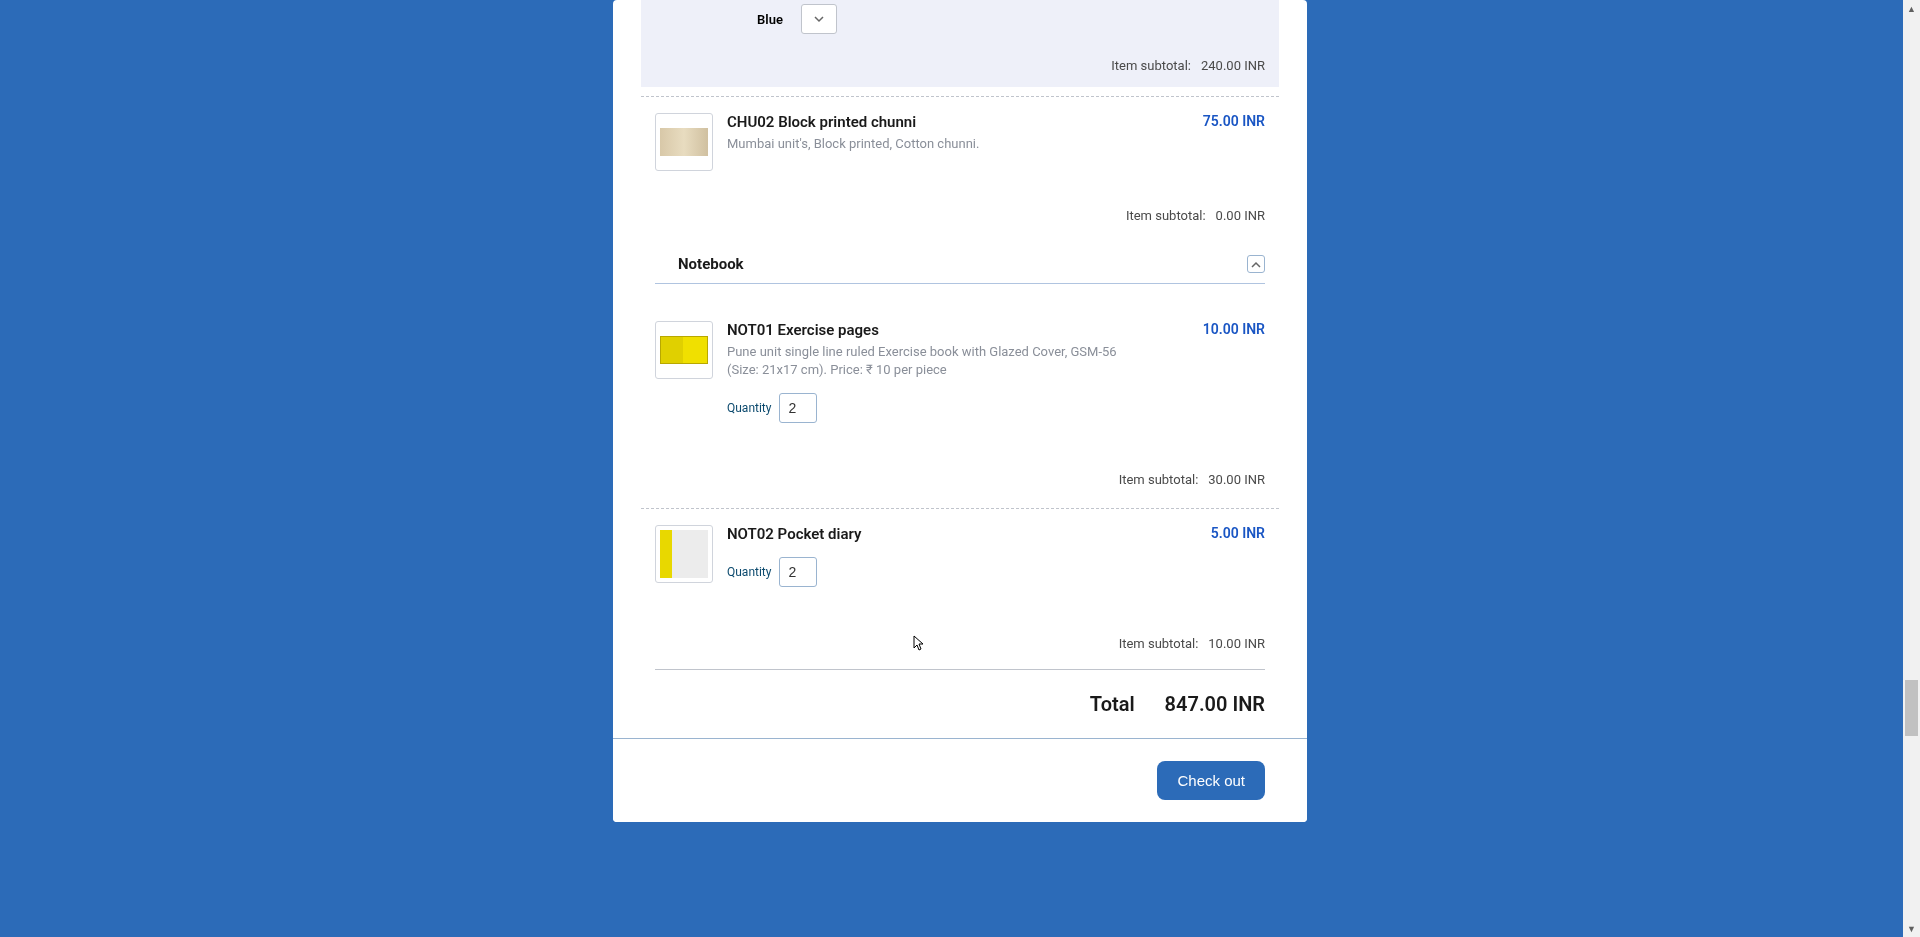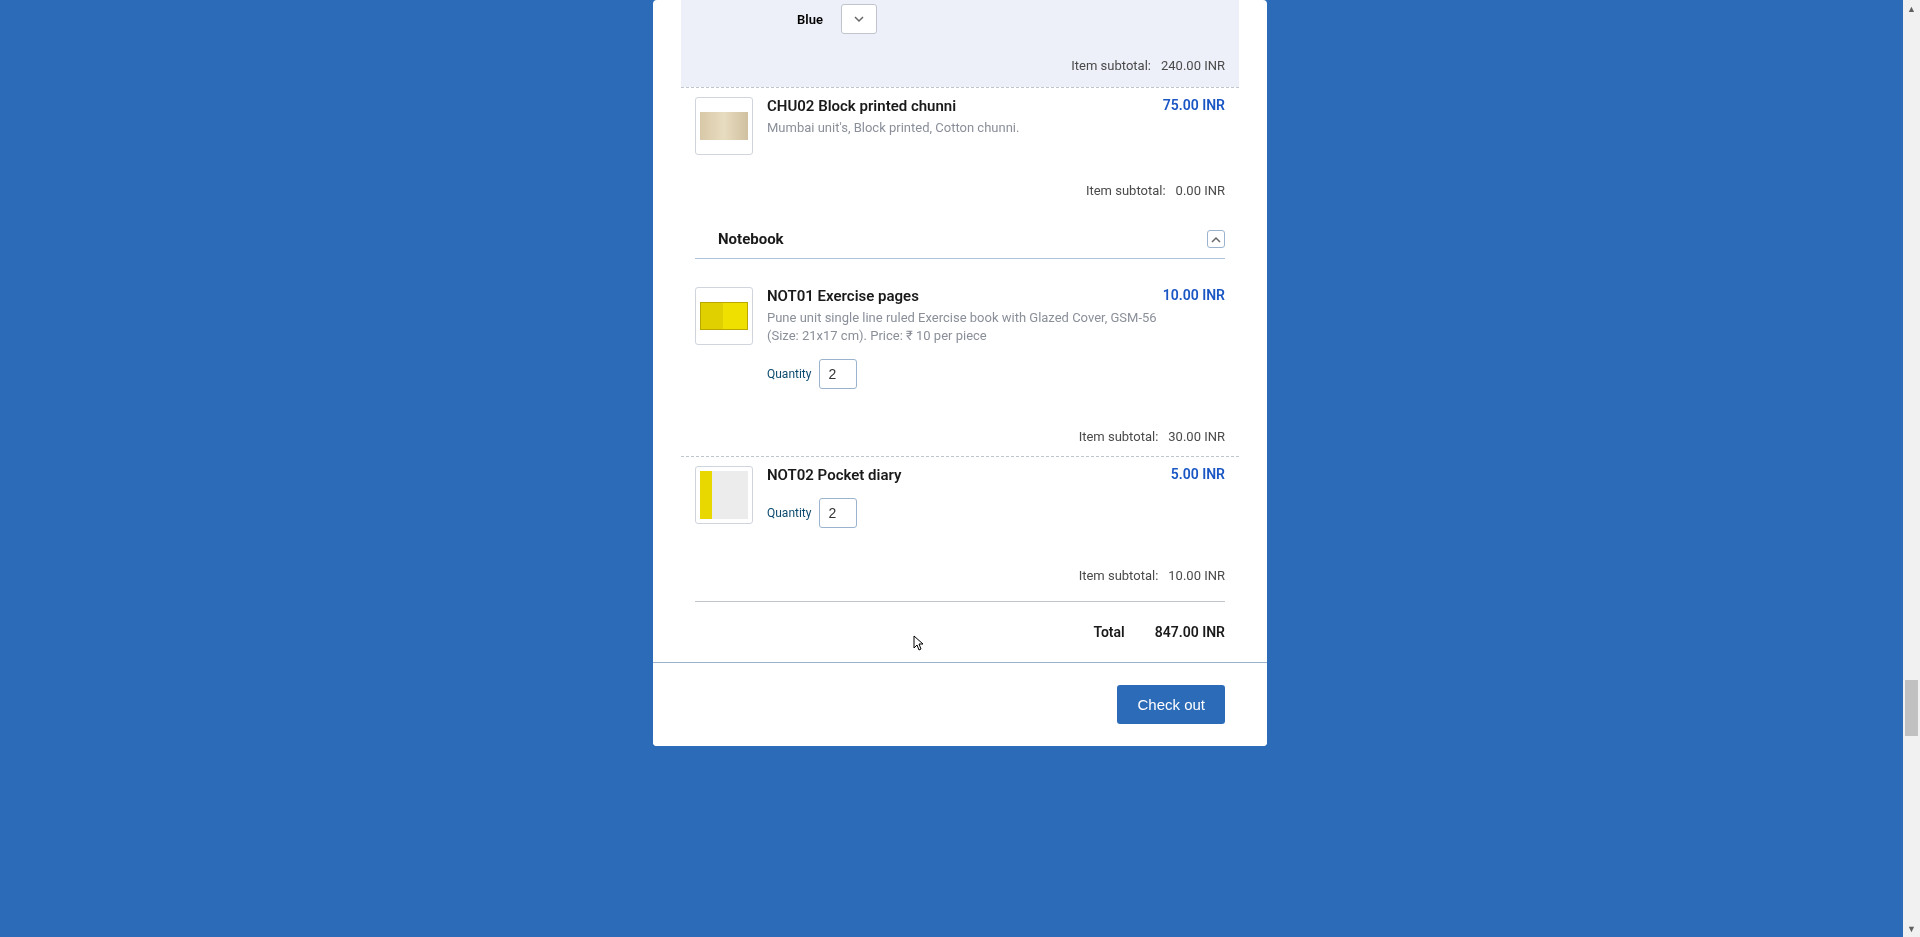--- a/index.html
+++ b/index.html
@@ -3,21 +3,21 @@
   <meta charset="utf-8">
   <style>
     * { box-sizing: border-box; margin: 0; padding: 0; }
     body {
       font-family: -apple-system, BlinkMacSystemFont, "Segoe UI", Roboto, "Helvetica Neue", Arial, sans-serif;
       background: #2c6bb8;
       min-height: 937px;
       position: relative;
     }
     .page-container {
-      width: 614px;
+      width: 694px;
       margin: 0 auto;
       background: #fff;
       border-radius: 4px;
       overflow: hidden;
     }
     .content-area {
       padding: 0;
     }
     .first-item-section {
       background: #eef0f9;
@@ -51,22 +51,22 @@
     .color-select svg { width: 12px; height: 12px; }
     .subtotal-row {
       display: flex;
       justify-content: flex-end;
       gap: 10px;
       font-size: 13px;
       color: #4a4a4a;
       padding-top: 20px;
     }
     .item-block {
-      padding: 9px 14px 14px 14px;
-      margin: 0 28px;
+      padding: 16px 14px 14px 14px;
+      margin: 9px 28px;
     }
     .item-block.dashed-top {
       border-top: 1px dashed #c0c4cc;
     }
     .item-row {
       display: flex;
       gap: 14px;
       align-items: flex-start;
     }
     .item-thumb {
@@ -178,39 +178,39 @@
     }
     .collapse-btn svg { width: 10px; height: 10px; }
     .total-divider {
       border-top: 1px solid #c0c4cc;
       margin: 6px 42px 0 42px;
     }
     .total-row {
       display: flex;
       justify-content: flex-end;
       gap: 30px;
-      font-size: 14px;
+      font-size: 20px;
       font-weight: 600;
       color: #1a1a1a;
       padding: 22px 42px 22px 0;
     }
     .footer-bar {
       border-top: 1px solid #9ab4d0;
       padding: 22px 42px 22px 0;
       display: flex;
       justify-content: flex-end;
       background: #fff;
     }
     .checkout-btn {
       background: #2c6bb8;
       color: #fff;
       border: none;
       padding: 11px 20px;
       font-size: 15px;
-      border-radius: 3px;
+      border-radius: 8px;
       cursor: pointer;
     }
     .scrollbar {
       position: fixed;
       right: 0;
       top: 0;
       width: 17px;
       height: 100%;
       background: #f1f1f1;
     }

